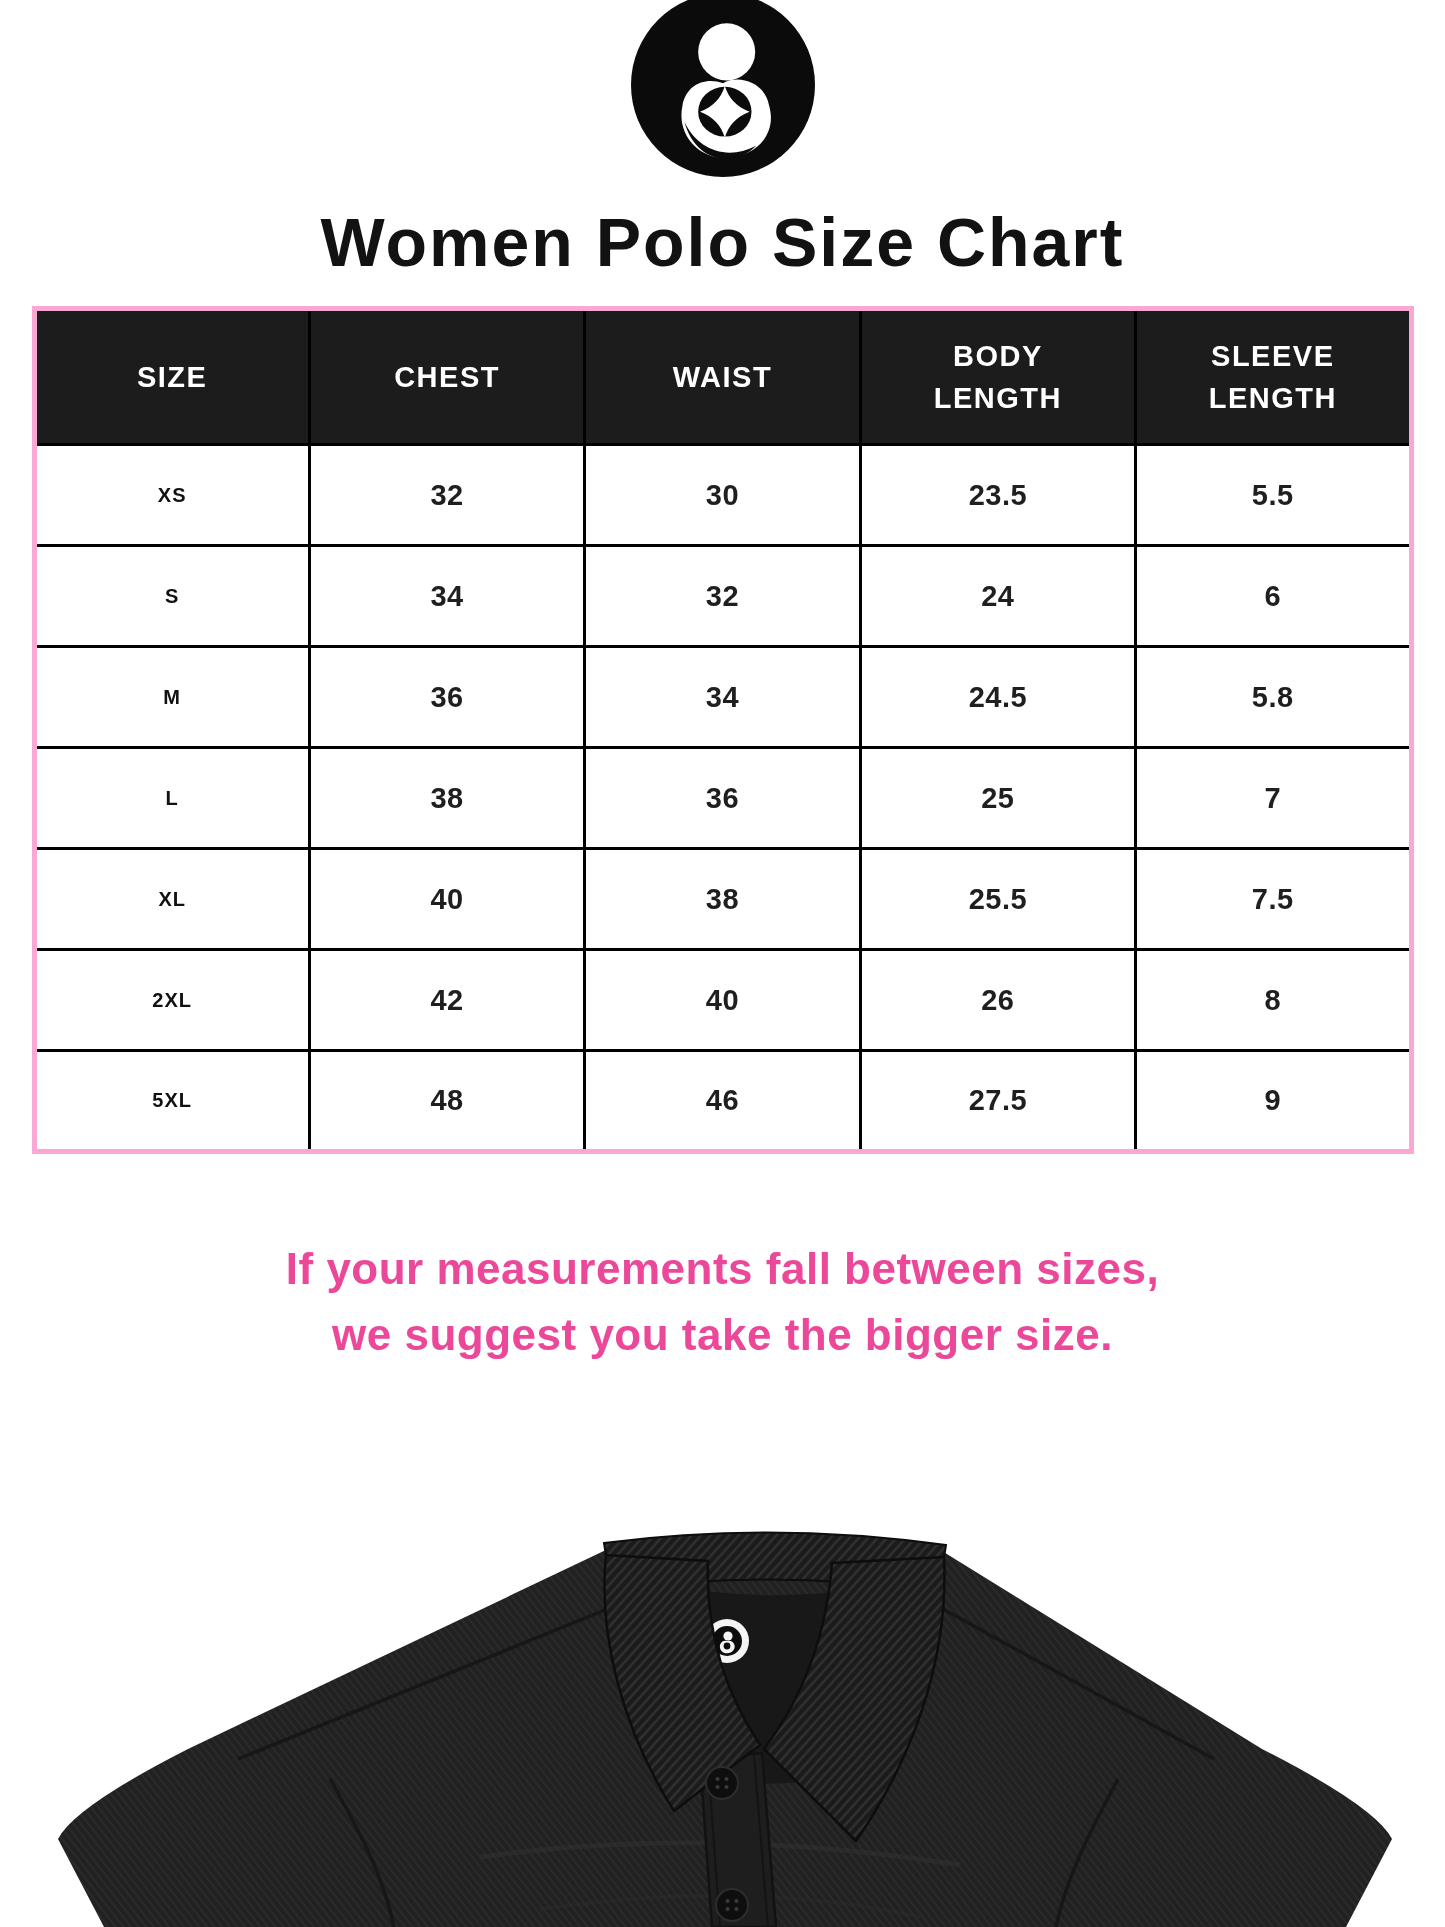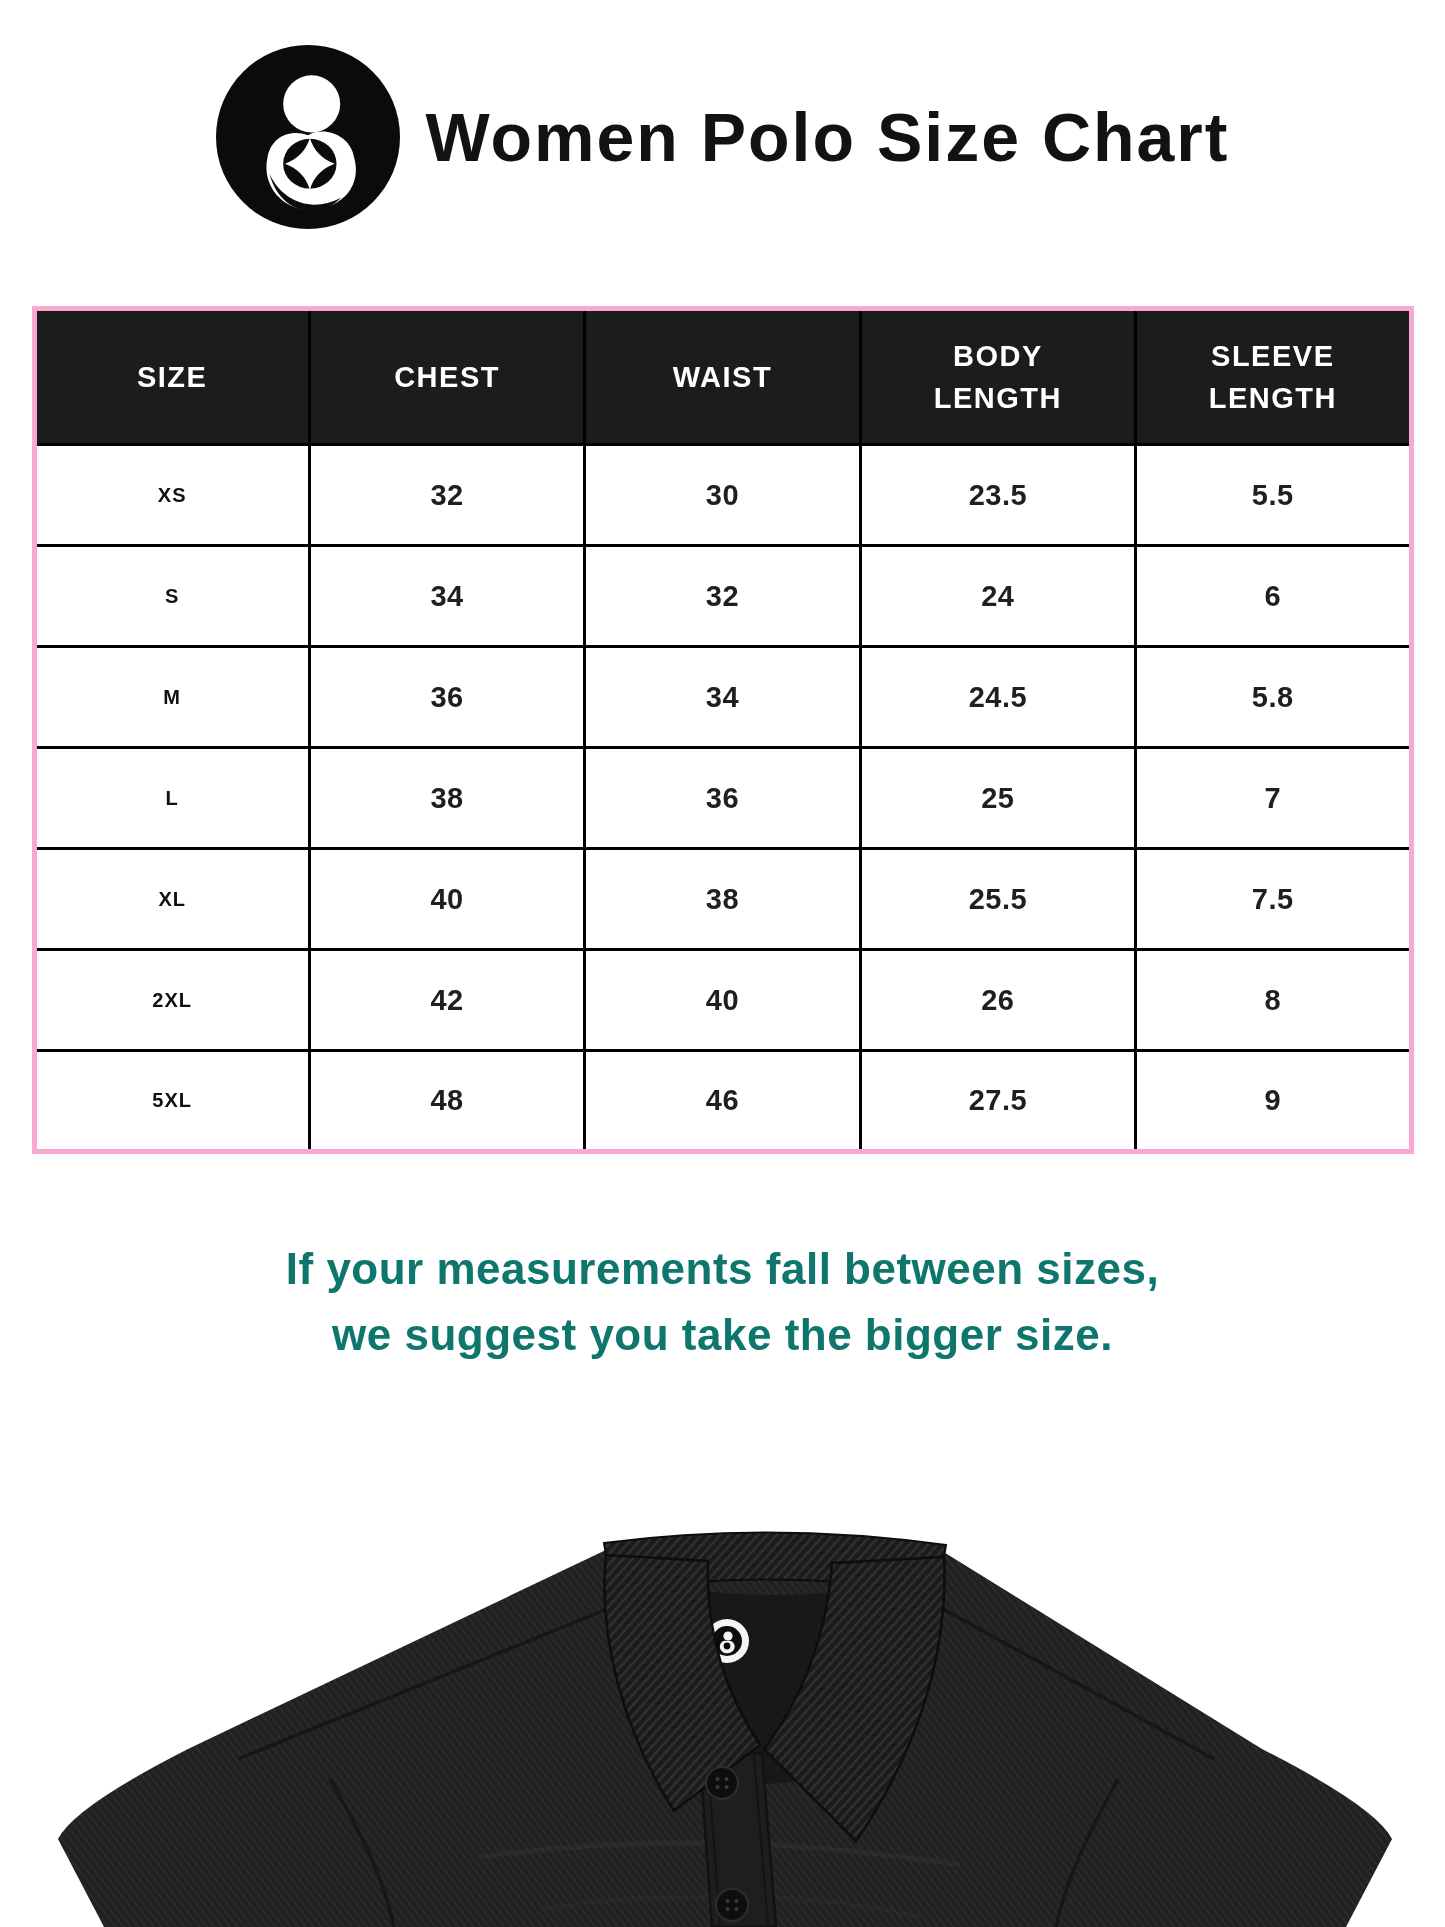--- a/index.html
+++ b/index.html
@@ -15,20 +15,21 @@
   }
 
   
   .brand-header {
     margin-top: 42px;
     display: flex;
     align-items: center;
     justify-content: center;
     gap: 26px;
     height: 190px;
+    flex-direction: column;
   }
   .logo-wrap { width: 184px; height: 184px; flex: 0 0 auto; }
   .page-title {
     font-size: 68px;
     font-weight: 700;
     letter-spacing: 2px;
     color: #121212;
     white-space: nowrap;
   }
 
@@ -73,21 +74,21 @@
     color: #111111;
     letter-spacing: 1px;
   }
 
   
   .note {
     margin-top: 82px;
     text-align: center;
     font-size: 44px;
     font-weight: 700;
-    color: #0f766e;
+    color: #ec4899;
     line-height: 1.5;
     letter-spacing: 0.5px;
   }
   .note span { display: block; }
 
   
   .product-photo {
     position: absolute;
     left: 0;
     bottom: 0;

